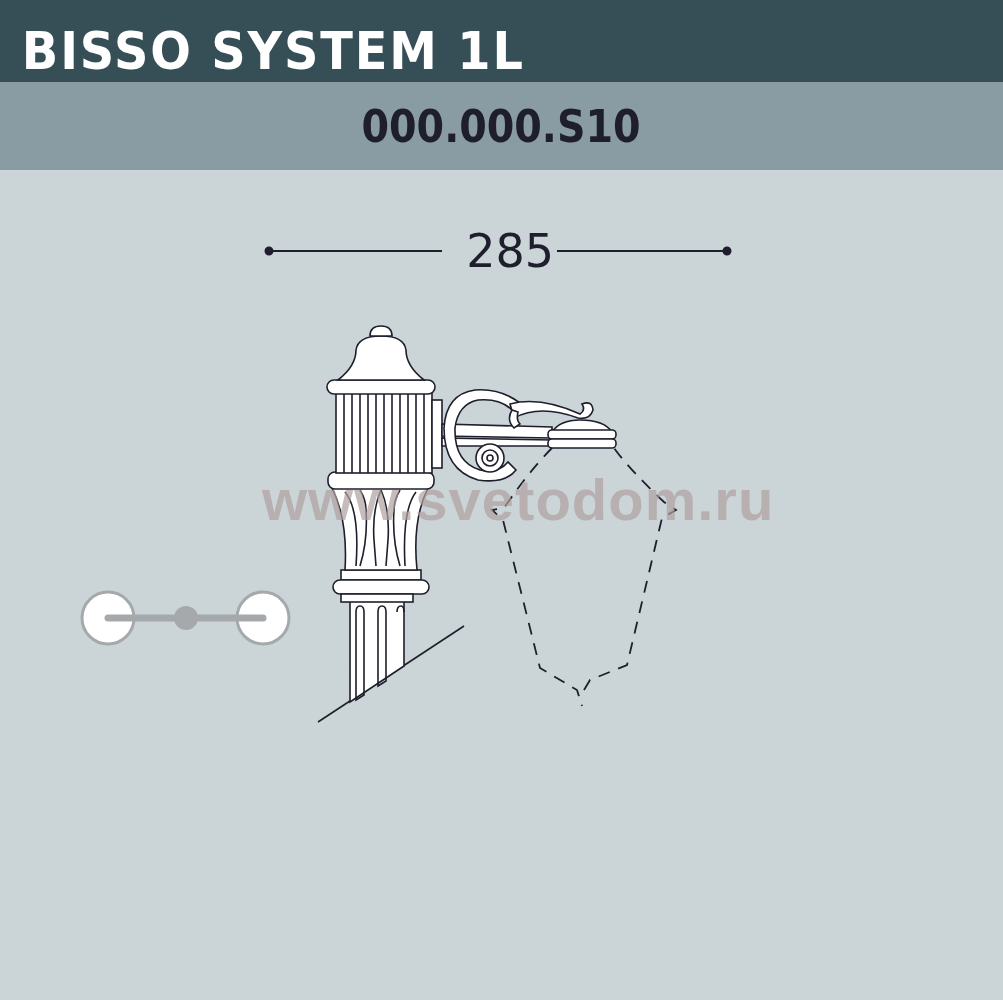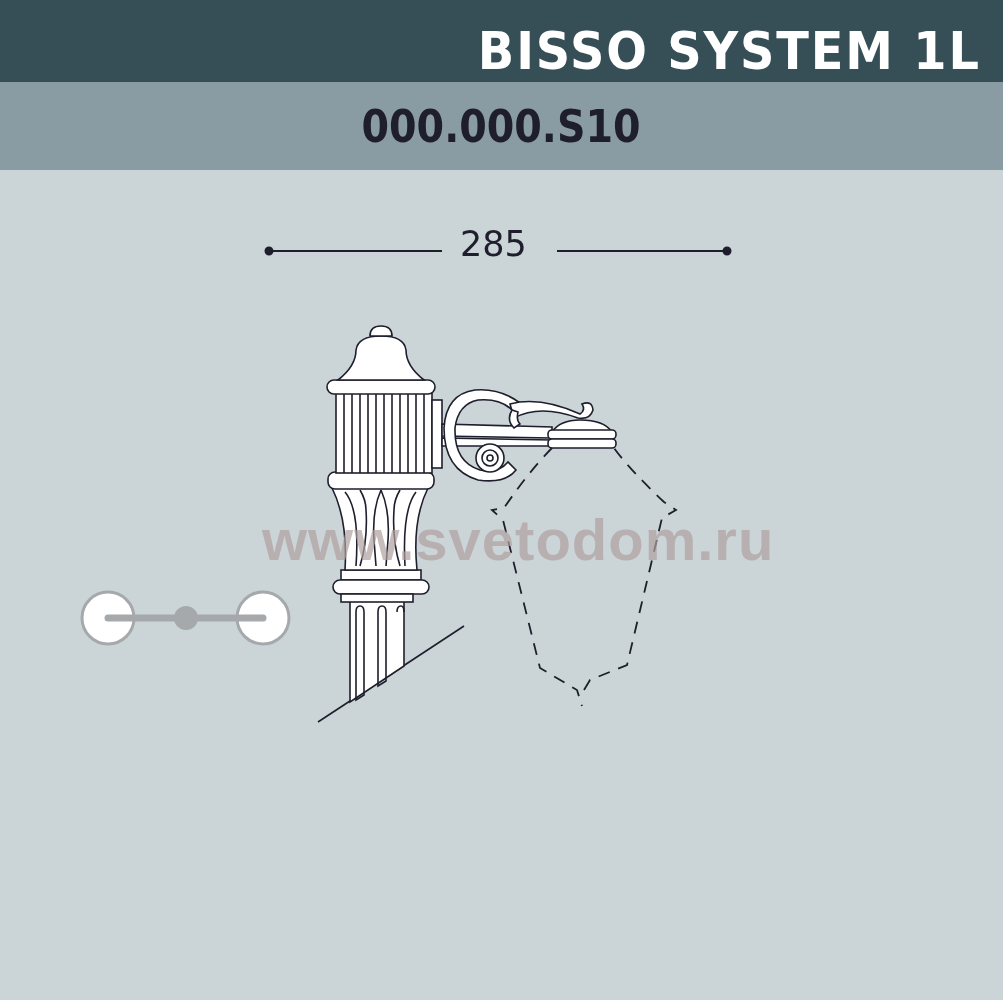--- a/index.html
+++ b/index.html
@@ -5,47 +5,46 @@
     html, body { margin: 0; padding: 0; }
     body {
       width: 1003px; height: 1000px; overflow: hidden;
       background: #cbd5d8;
       font-family: "Liberation Sans", sans-serif;
       position: relative;
     }
     .title-bar {
       position: absolute; left: 0; top: 0; width: 1003px; height: 102px;
       background: #364f57;
-      display: flex; align-items: center; justify-content: flex-end;
+      display: flex; align-items: center; justify-content: flex-start;
     }
     .title-text {
       color: #ffffff; font-weight: bold; font-size: 52px; letter-spacing: 2px;
       font-family: "DejaVu Sans", sans-serif;
       transform: scaleX(0.92);
     }
     .code-bar {
       position: absolute; left: 0; top: 82px; width: 1003px; height: 88px;
       background: #8a9ca3;
       display: flex; align-items: center; justify-content: center; font-weight: bold;
     }
     .code-text {
       color: #1e1e2c; font-size: 44px;
       font-family: "DejaVu Sans", sans-serif;
       transform: scaleX(0.9);
     }
     .dim-label {
-      position: absolute; left: 460px; top: 224px; width: 110px; text-align: left;
-      font-size: 35px; color: #1e1e2c;
+      position: absolute; left: 444px; top: 224px; width: 110px; text-align: right;
+      font-size: 46px; color: #1e1e2c;
       font-family: "DejaVu Sans", sans-serif;
     }
     .watermark {
       position: absolute; left: 262px; top: 466px; width: 480px; text-align: center;
       font-size: 58px; font-weight: bold; color: rgba(175,160,160,0.7);
       letter-spacing: 1px;
-      margin-top: 40px;
     }
     svg.art { position: absolute; left: 0; top: 0; }
   </style>
 </head>
 <body>
 
 <div class="title-bar">
   <span class="title-text">BISSO SYSTEM 1L</span>
 </div>
 <div class="code-bar">

